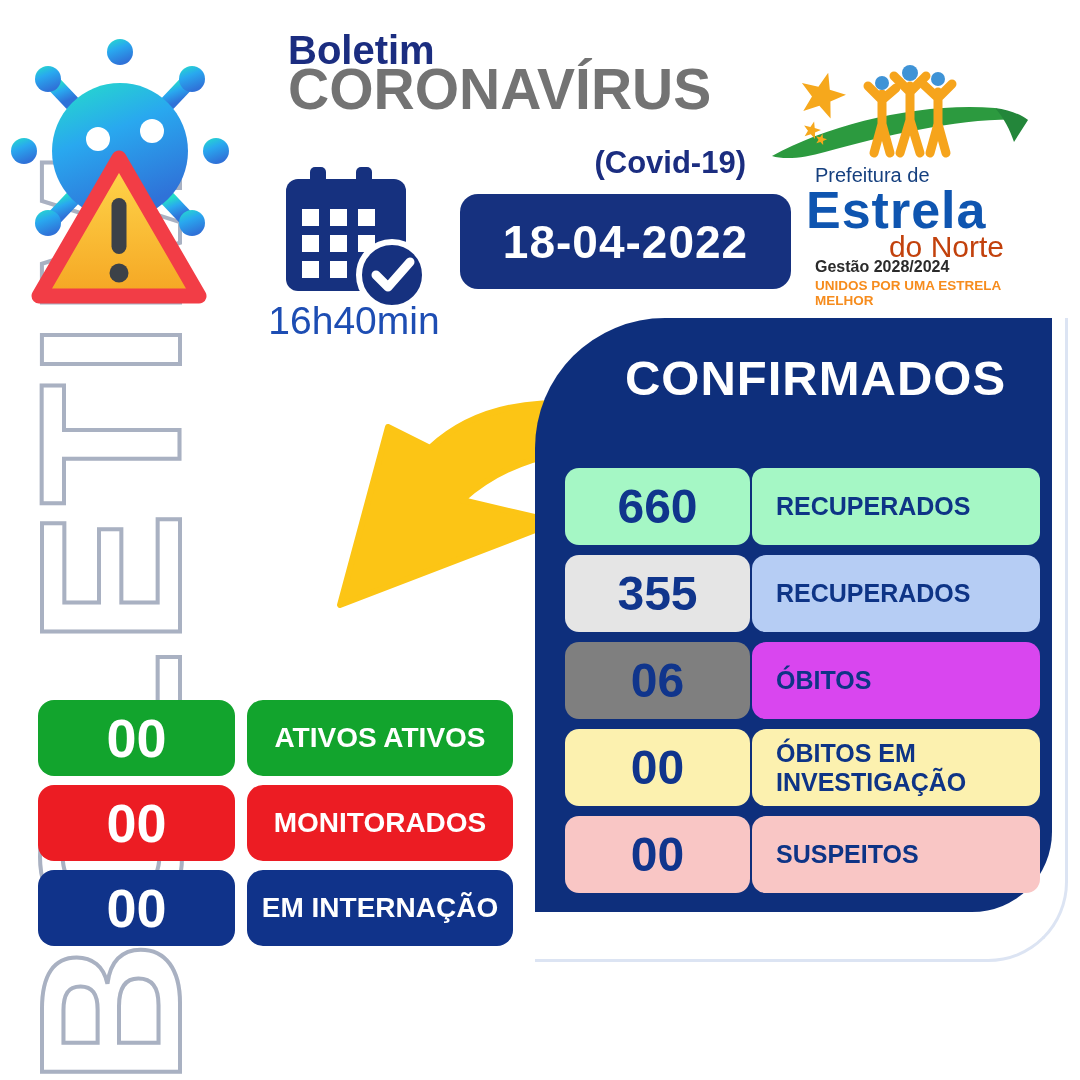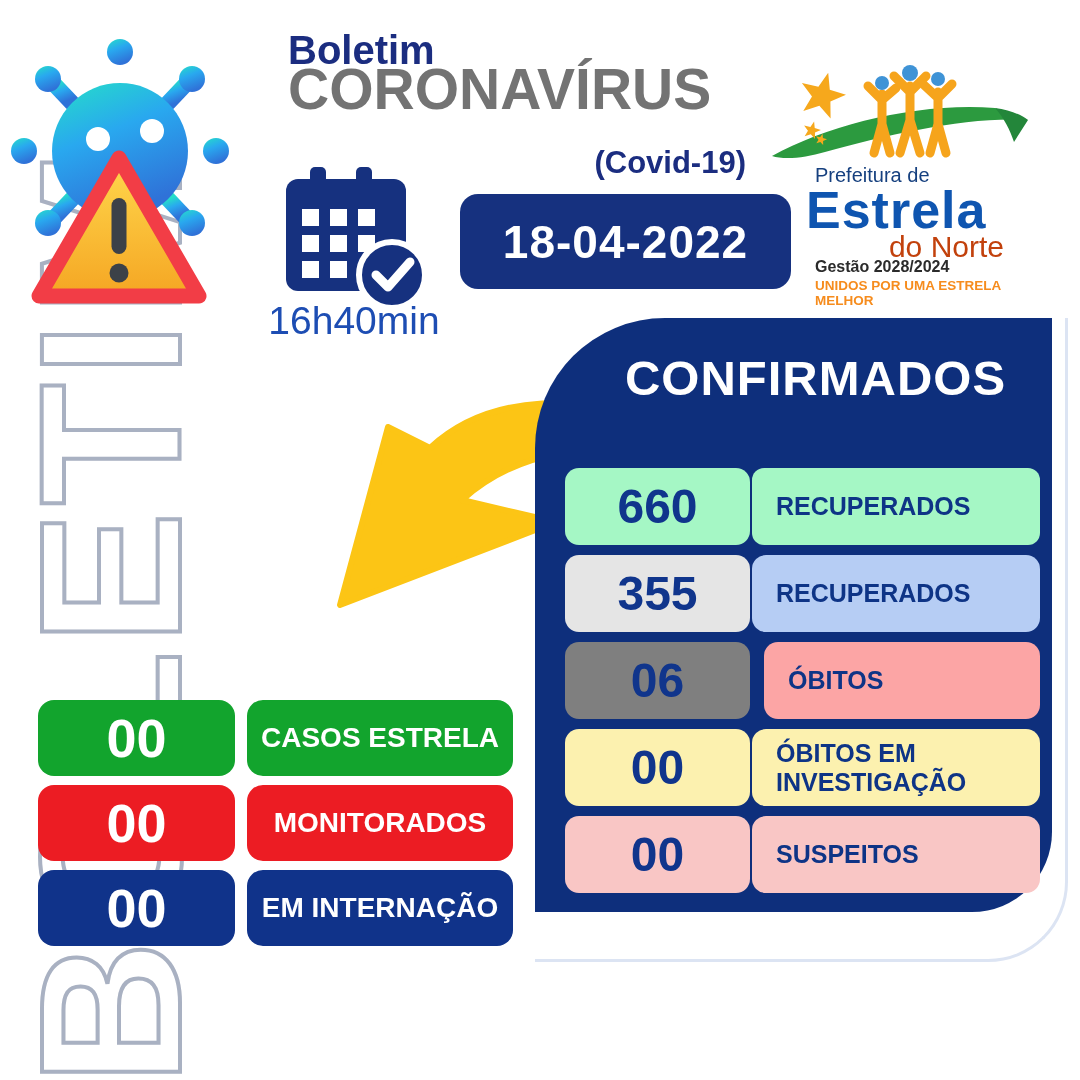--- a/index.html
+++ b/index.html
@@ -188,37 +188,37 @@
       <div class="prow">
         <div class="pval" style="background-color: rgb(165, 247, 197);">660</div>
         <div class="plab" style="background-color: rgb(165, 247, 197); border-radius: 12px;">RECUPERADOS</div>
       </div>
       <div class="prow">
         <div class="pval" style="background-color: #e5e5e5;">355</div>
         <div class="plab" style="background-color: rgb(182, 205, 244);">RECUPERADOS</div>
       </div>
       <div class="prow">
         <div class="pval" style="background-color: rgb(127, 127, 127);">06</div>
-        <div class="plab" style="background-color: #fca5a5; margin-left: 12px;">ÓBITOS</div>
+        <div class="plab" style="background-color: #d946ef;">ÓBITOS</div>
       </div>
       <div class="prow">
         <div class="pval" style="background-color: rgb(252, 241, 175);">00</div>
         <div class="plab" style="background-color: rgb(252, 241, 175);">ÓBITOS EM INVESTIGAÇÃO</div>
       </div>
       <div class="prow">
         <div class="pval" style="background-color: rgb(249, 198, 197);">00</div>
         <div class="plab" style="background-color: rgb(249, 198, 197);">SUSPEITOS</div>
       </div>
     </div>
   </div>
 
   <div class="lstats">
     <div class="lrow">
       <div class="lval" style="background-color: rgb(18, 164, 45);">00</div>
-      <div class="llab" style="background-color: rgb(18, 164, 45);">CASOS ESTRELA</div>
+      <div class="llab" style="background-color: rgb(18, 164, 45);">ATIVOS ATIVOS</div>
     </div>
     <div class="lrow">
       <div class="lval" style="background-color: rgb(236, 28, 35);">00</div>
       <div class="llab" style="background-color: rgb(236, 28, 35);">MONITORADOS</div>
     </div>
     <div class="lrow">
       <div class="lval" style="background-color: rgb(16, 51, 138);">00</div>
       <div class="llab" style="background-color: rgb(16, 51, 138);">EM INTERNAÇÃO</div>
     </div>
   </div>

